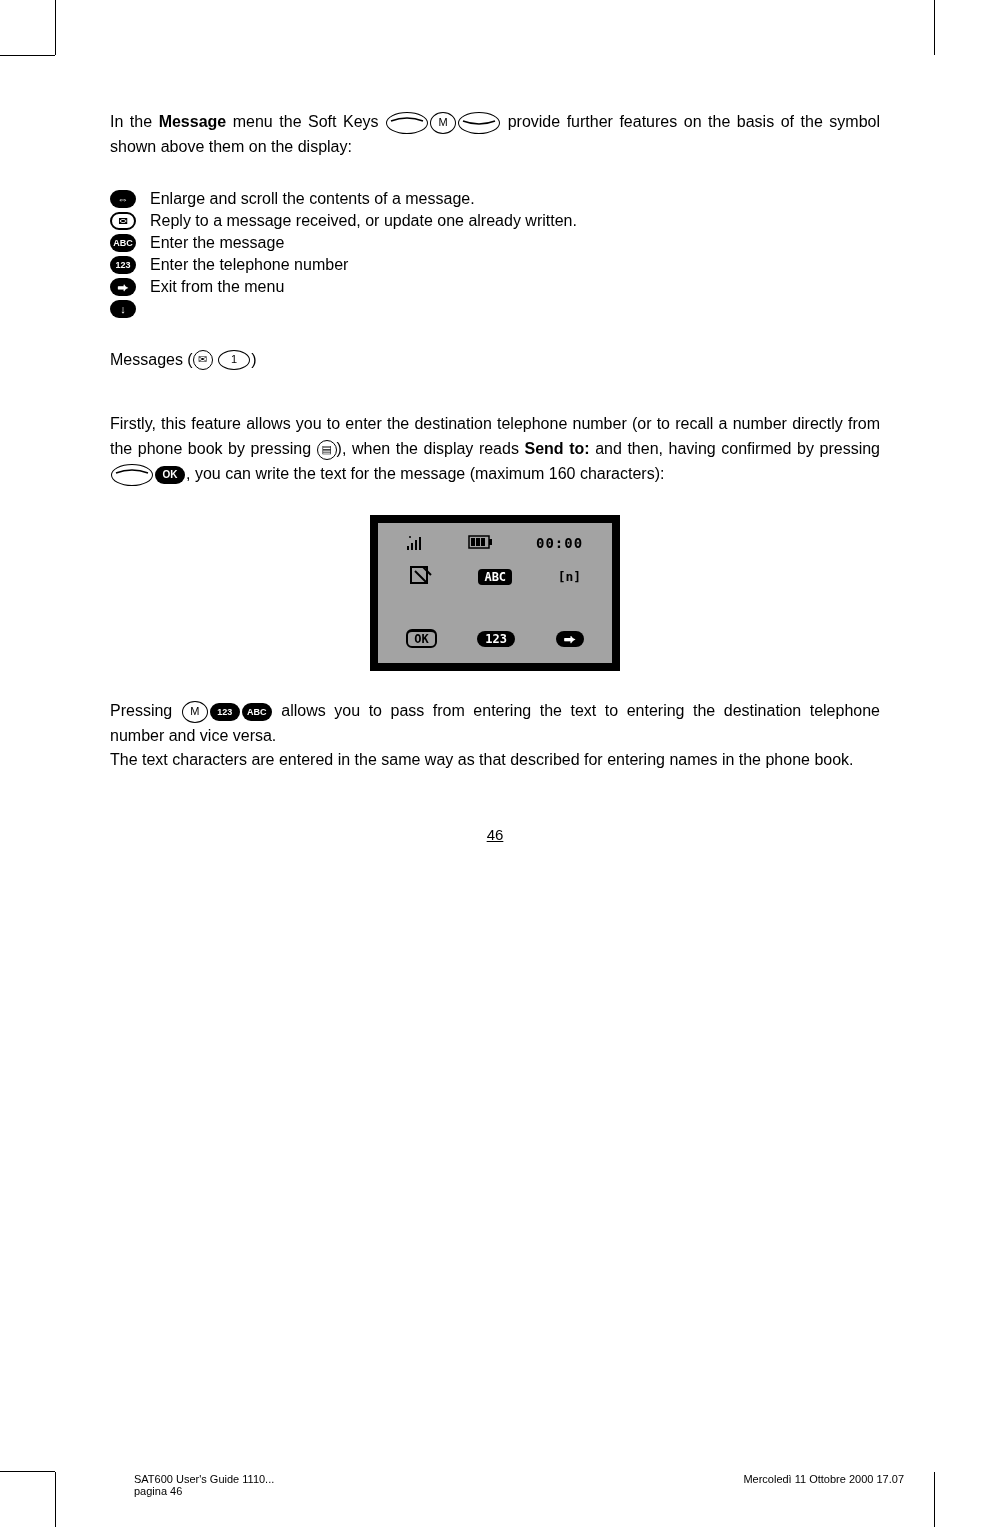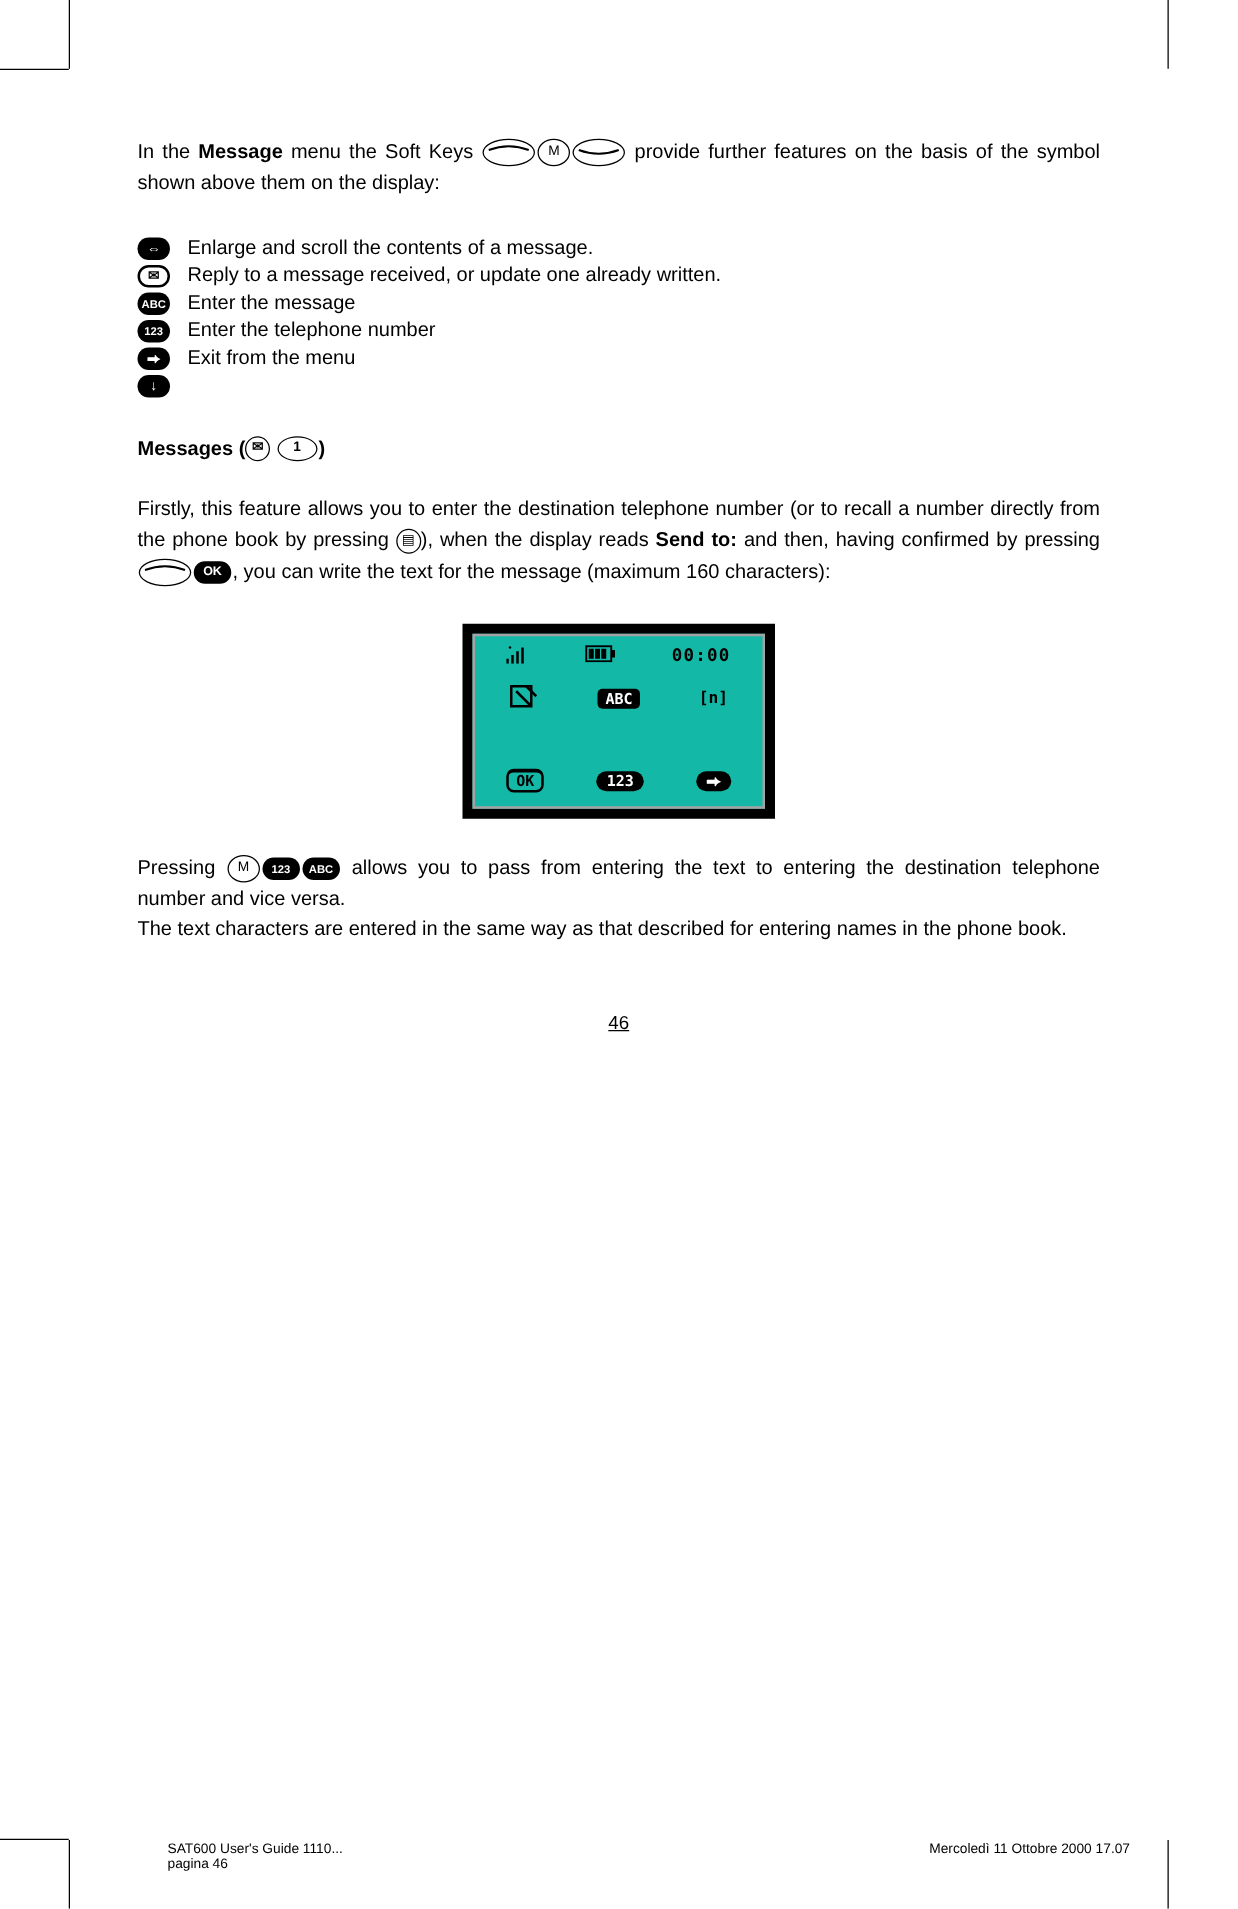--- a/index.html
+++ b/index.html
@@ -80,31 +80,31 @@
     color:#fff;
     border-radius: 10px;
     width: 26px;
     height: 18px;
     text-align:center;
     font-size:11px;
     line-height:18px;
     font-weight:bold;
   }
 
-  .section-h { font-weight: bold; font-size: 16px; margin-top: 20px; margin-bottom: 14px;}
+  .section-h { font-weight: normal; font-size: 16px; margin-top: 20px; margin-bottom: 14px;}
 
   .screen-wrap {
     width: 250px;
     margin: 28px auto;
     background:#000;
     padding: 8px;
   }
   .screen {
-    background:#14b8a6;
-    border: 2px solid #a3a3a3;
+    background:#a3a3a3;
+    border: 4px solid #a3a3a3;
     height: 140px;
     position:relative;
     font-family: monospace;
   }
   .screen .row1 {
     display:flex;
     justify-content:space-around;
     align-items:center;
     height:33px;
     padding: 0 4px;
@@ -211,21 +211,21 @@
           <span class="icon-pill">↓</span>
         </span>
     </div>
   </div>
 
   <p class="section-h">
     <span>Messages (</span><span class="chev">✉</span> <span class="key inl-icon" style="width:32px;height:20px;line-height:16px;font-size:11px;">1</span><span>)</span>
   </p>
 
 
-  <p class="justify" style="margin-top:24px;">
+  <p class="justify" style="margin-top:40px;">
     <span>Firstly, this feature allows you to enter the destination telephone number (or to recall a number directly from the phone book by pressing </span><span class="chev">▤</span><span>), when the display reads </span><span class="mono">Send to:</span><span> and then, having confirmed by pressing </span>
     <span class="key inl-icon"><svg width="38" height="16" viewBox="0 0 38 16">
           <path d="M3 8 Q19 2 35 8" fill="none" stroke="#000" stroke-width="1.5"></path>
         </svg></span><span class="key-small">OK</span><span>, you can write the text for the message (maximum 160 characters):</span>
   </p>
 
   <div class="screen-wrap">
     <div class="screen">
       <div class="row1">
         <span><svg width="20" height="16" viewBox="0 0 20 16">

